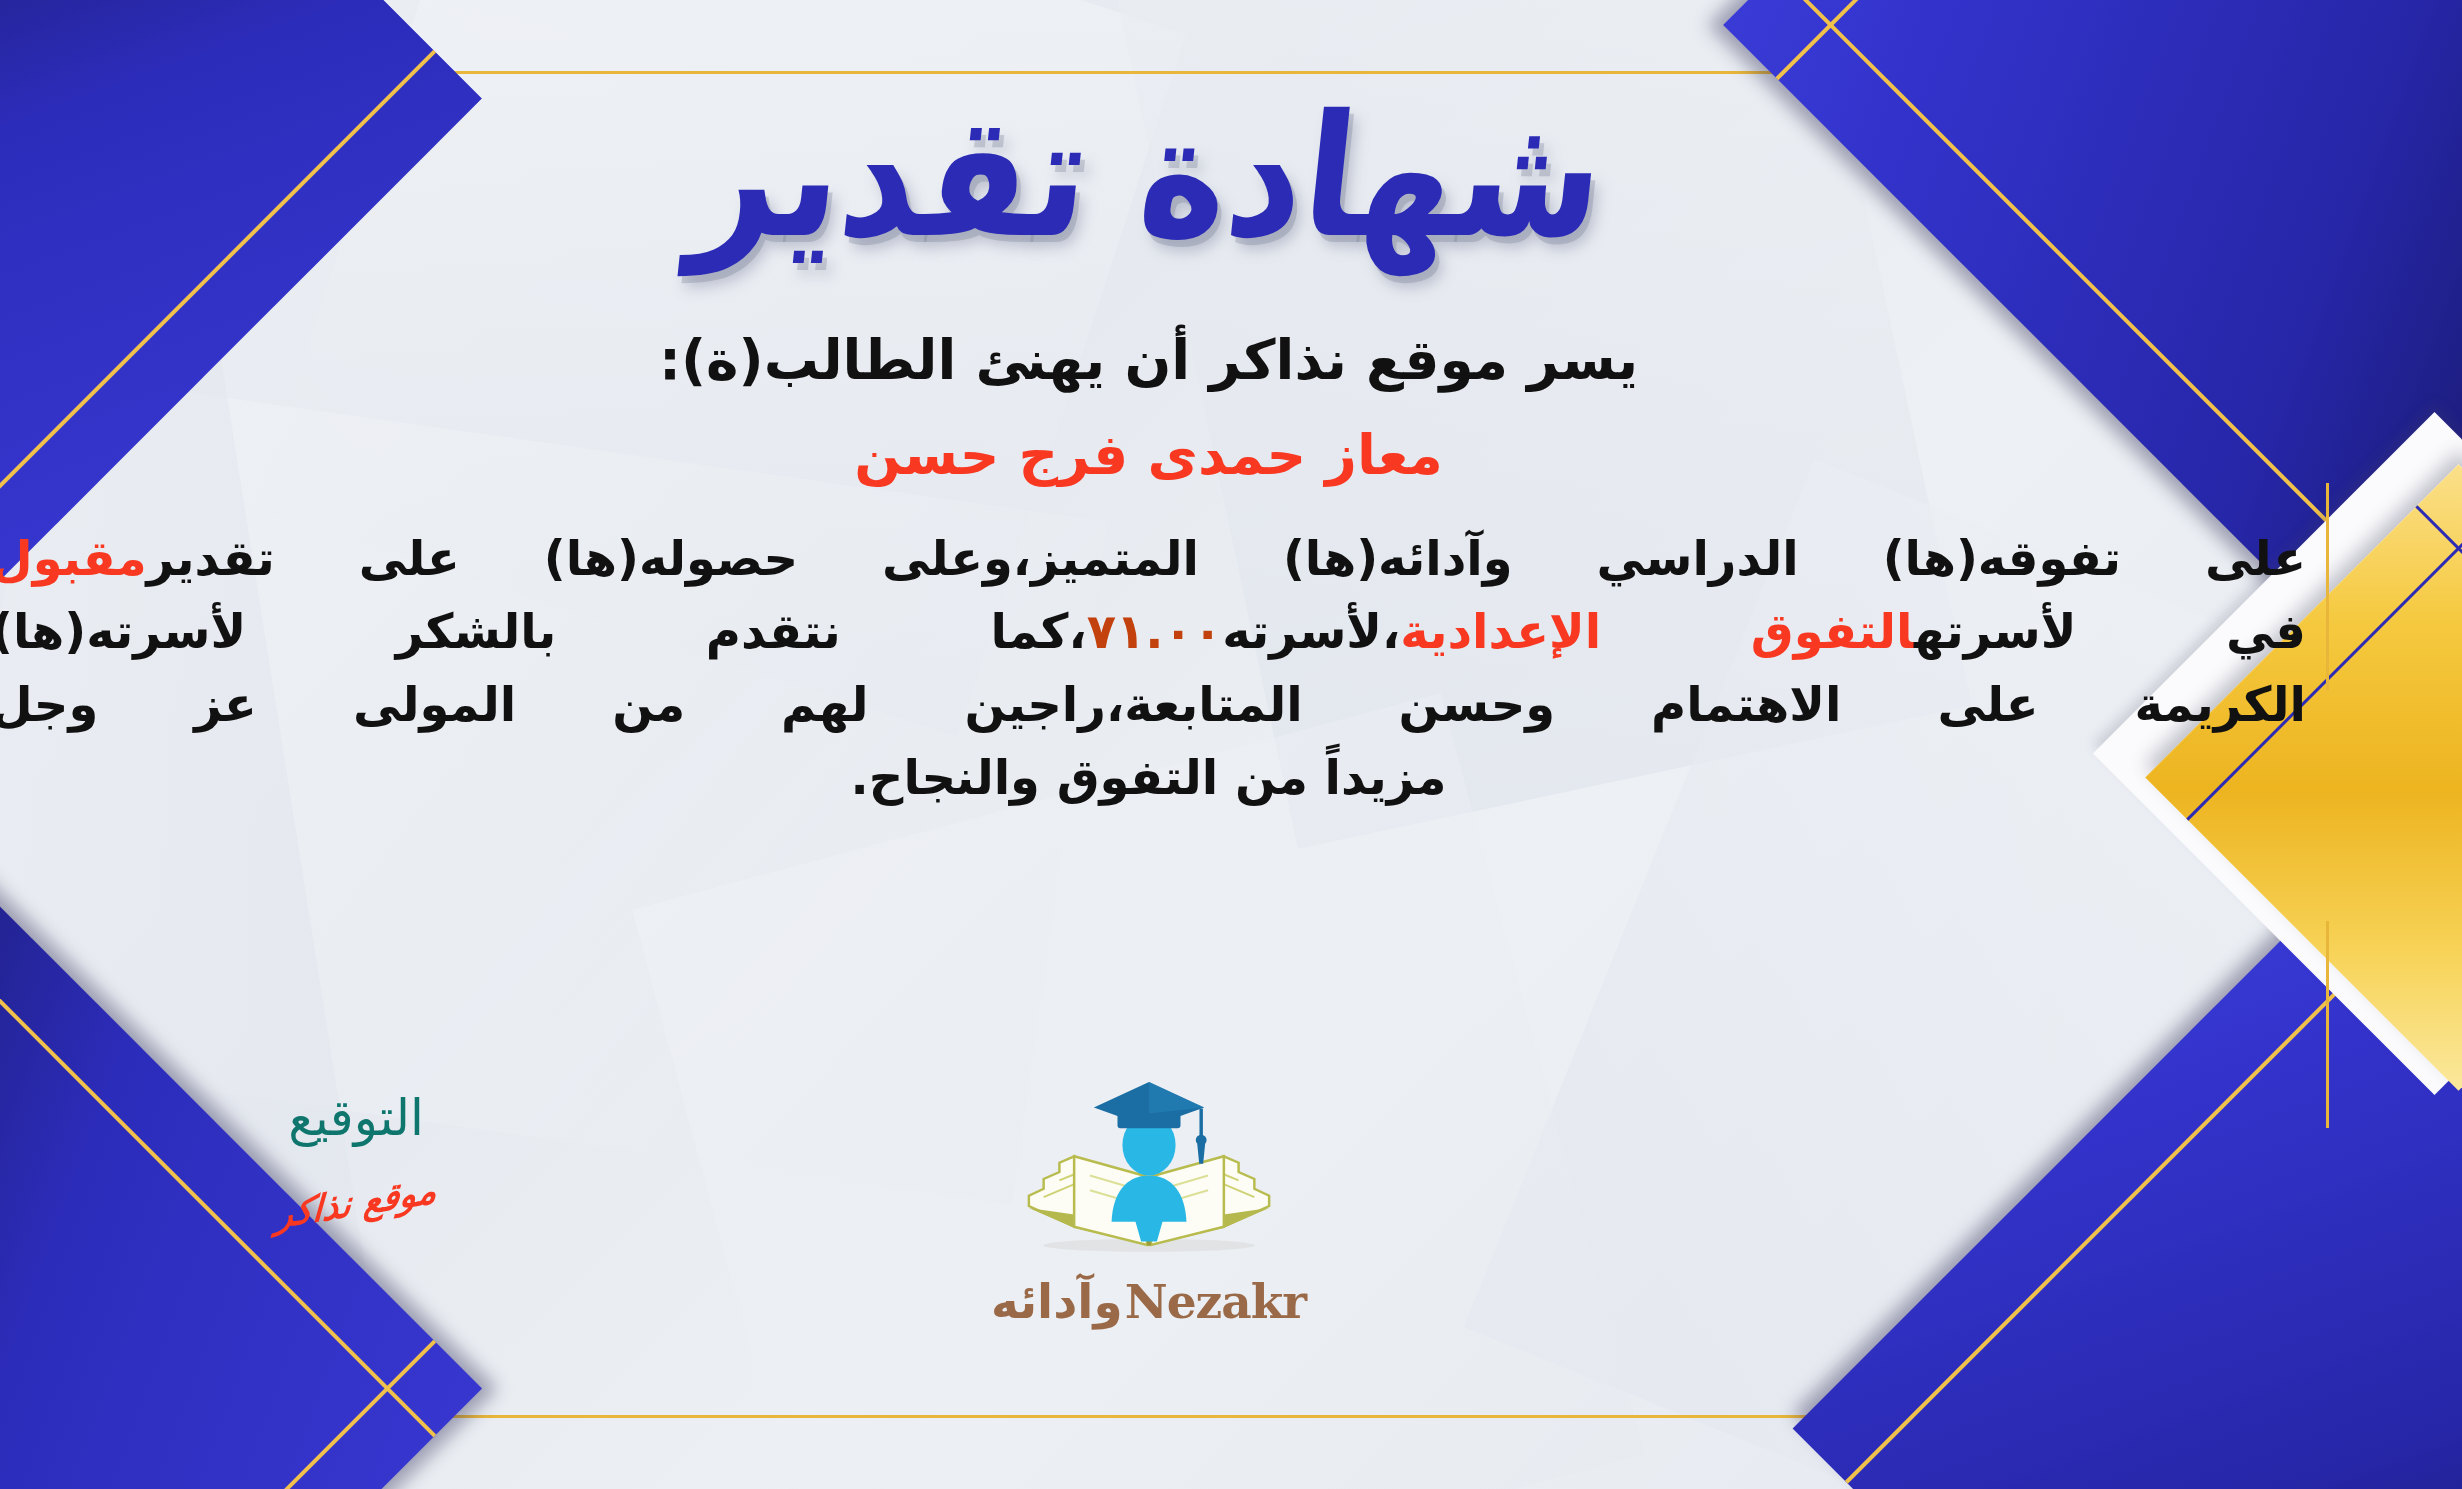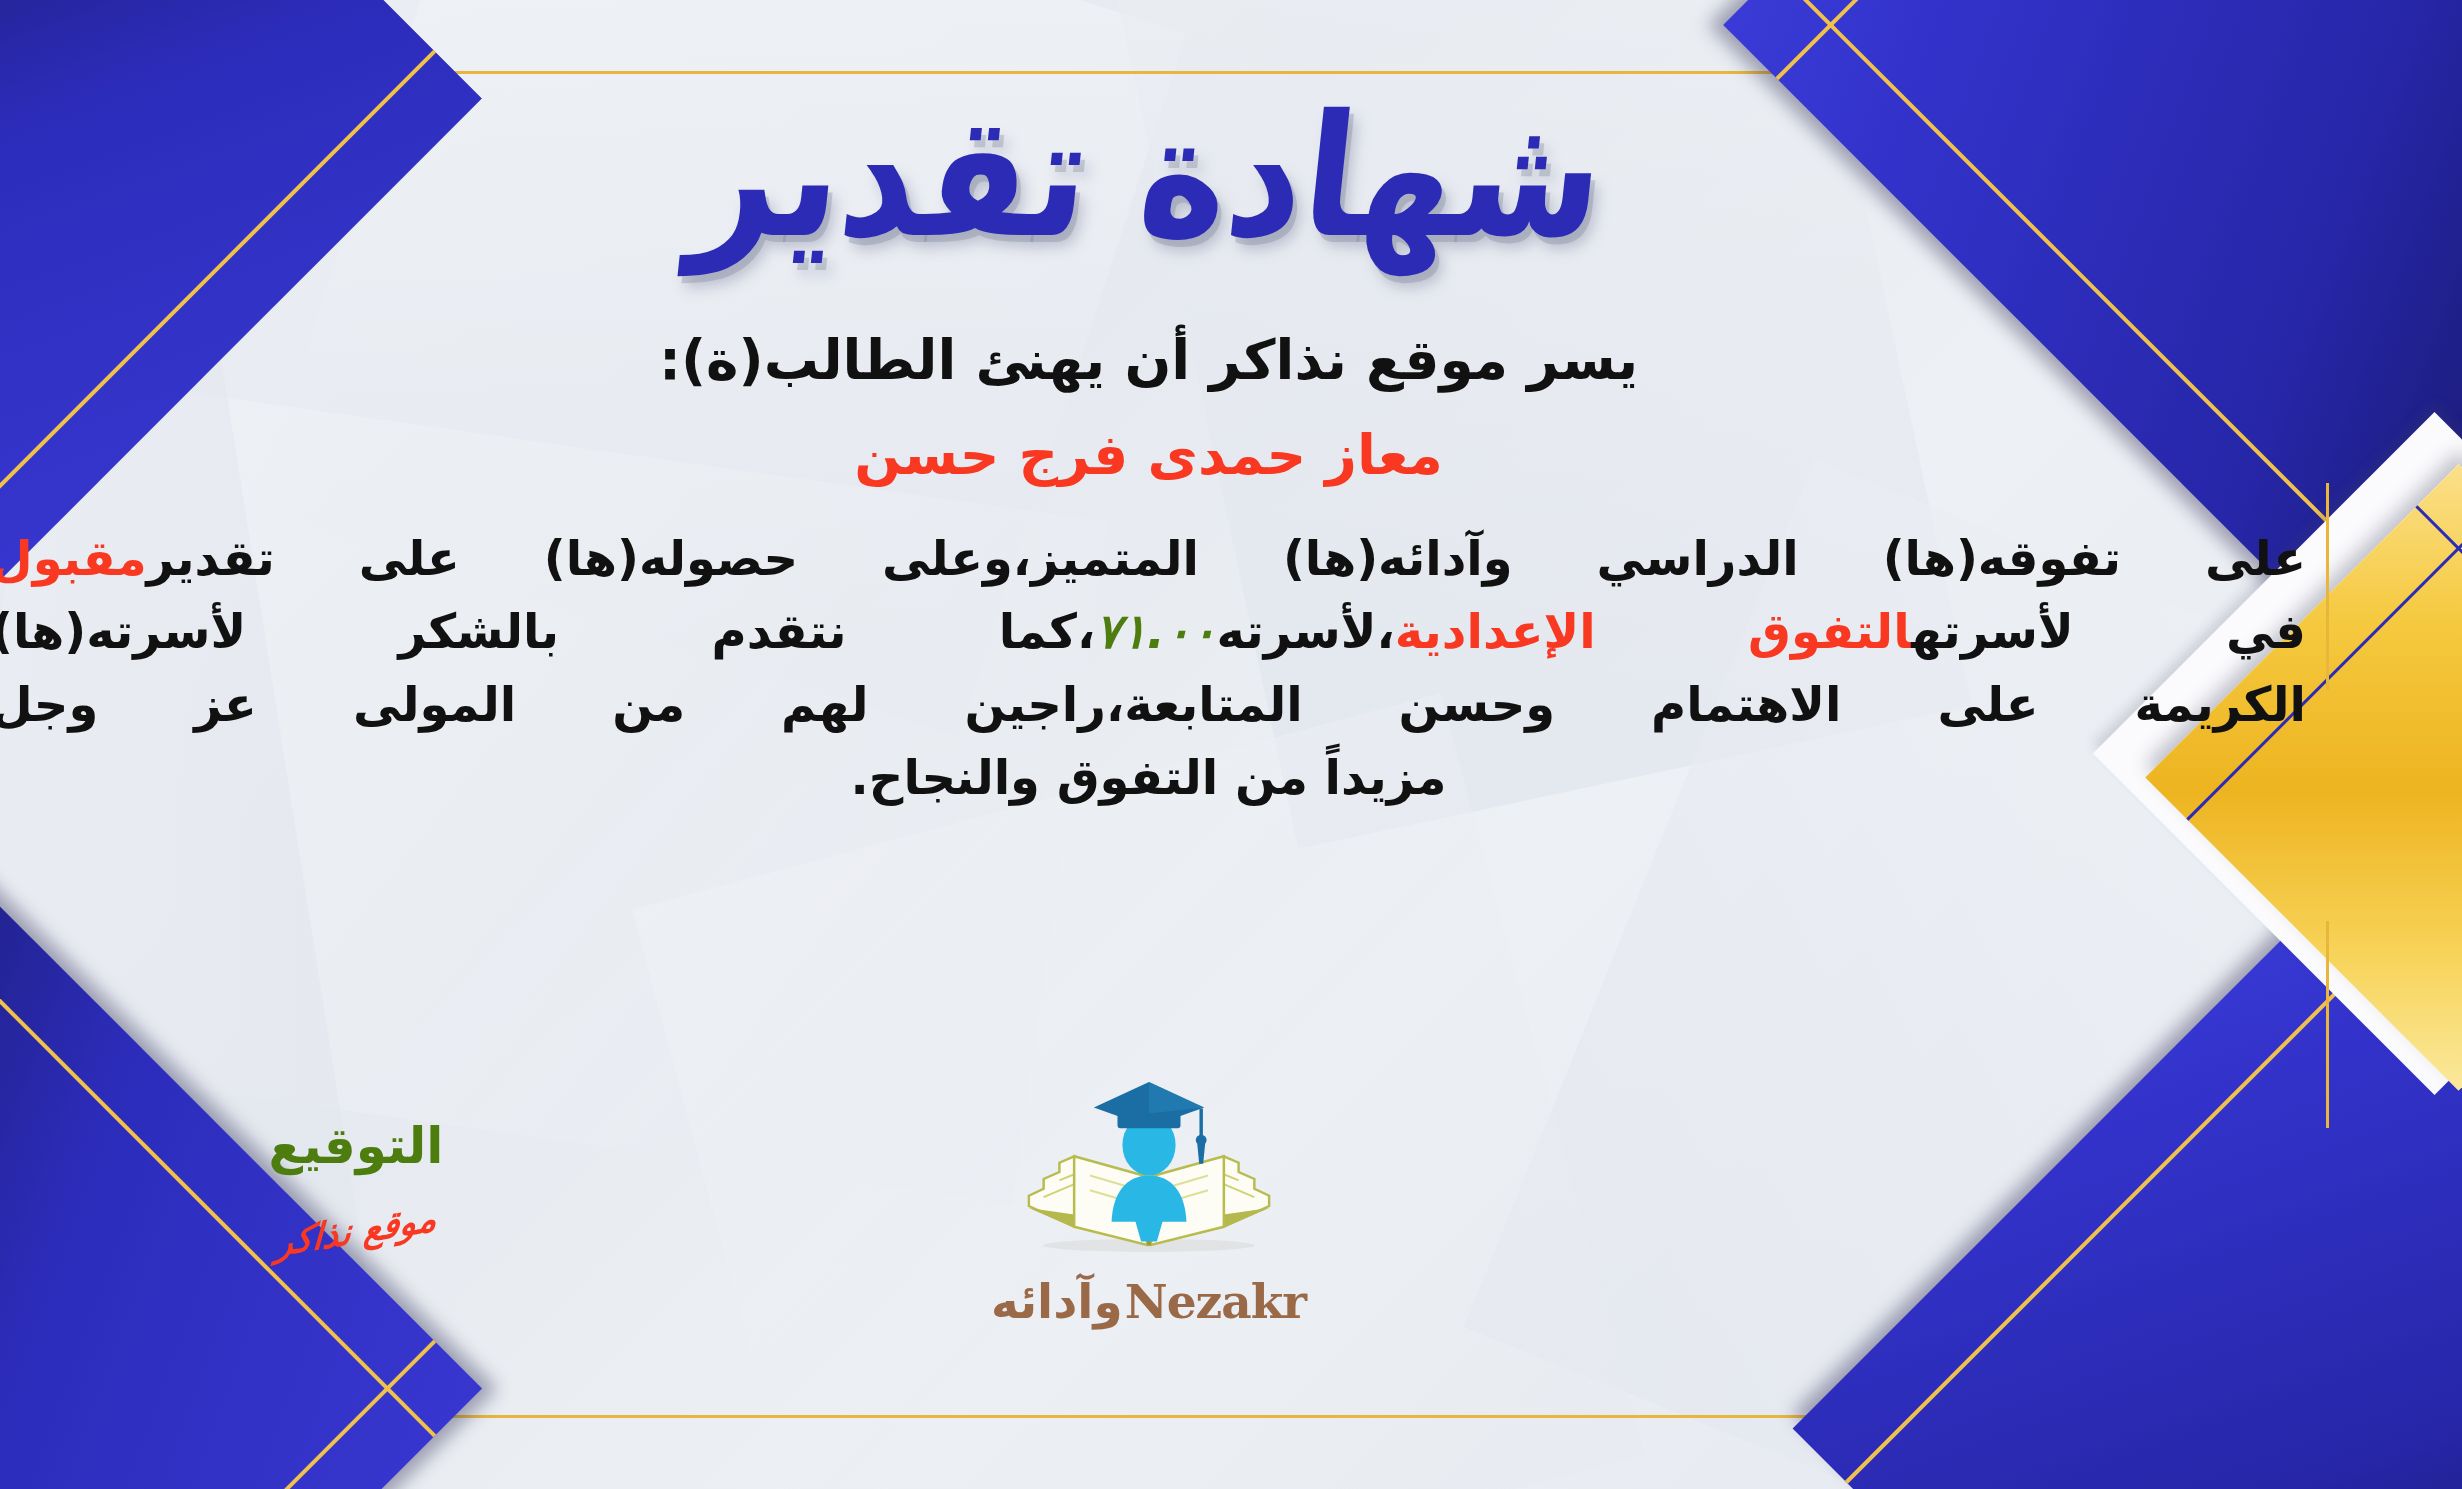--- a/index.html
+++ b/index.html
@@ -161,35 +161,35 @@
     width:2315px;
     font-size:48px;
     font-weight:700;
     color:#111;
     line-height:1.52;
     text-align:justify;
     text-align-last:center;
     direction:rtl;
   }
   #body-para .hl{color:#f93822;}
-  #body-para .lnum{color:#4d7c0f;letter-spacing:1px;font-style:italic;}
+  #body-para .lnum{color:#c2410c;letter-spacing:1px;}
   .ln{display:block;width:100%;text-align:justify;text-align-last:justify;white-space:nowrap;}
   .ln.last{text-align-last:center;}
 
   
   #footer{
     position:absolute;left:0;right:0;bottom:34px;
     height:305px;
   }
   #sig-block{
     position:absolute;right:1847px;top:9.8px;
     width:374px;text-align:center;
   }
   #sig-label{
-    font-size:50px;font-weight:700;color:#4d7c0f;margin-top:28px;
+    font-size:50px;font-weight:400;color:#0f766e;
   }
   #sig-script{
     margin-top:34px;
     font-family:"DejaVu Serif","Liberation Serif",serif;
     font-size:36px;
     color:#f93822;
     transform:rotate(-9deg) skewX(-12deg);
     display:inline-block;
     font-style:italic;
     font-weight:600;

